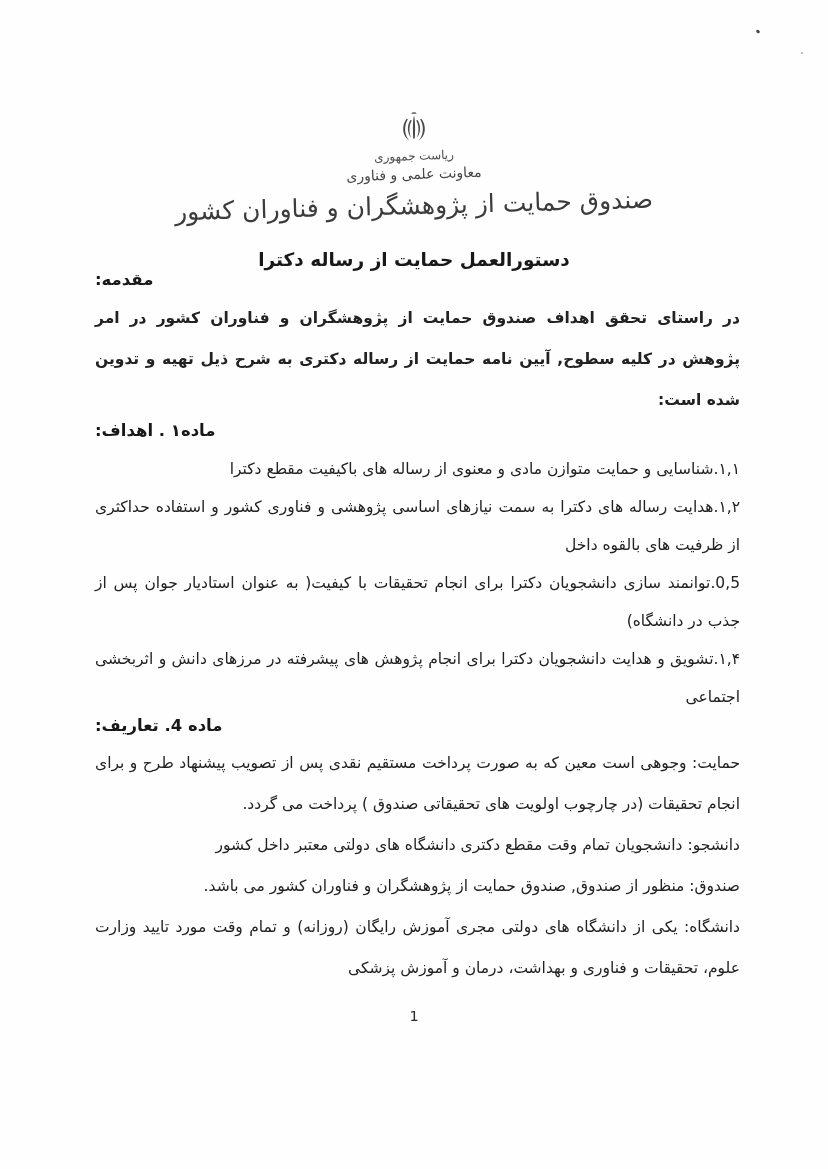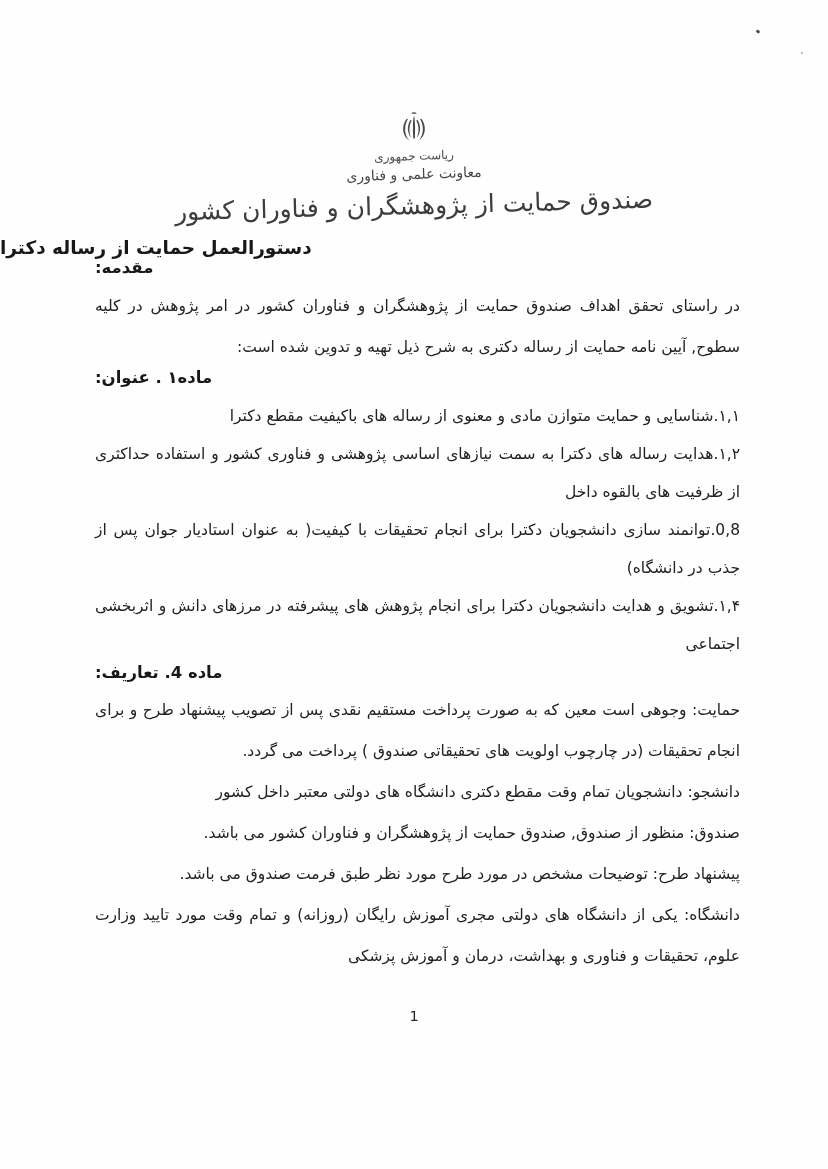--- a/index.html
+++ b/index.html
@@ -19,25 +19,25 @@
 
   header { text-align: center; padding-top: 110px; }
   .emblem { display: inline-block; line-height: 0; }
   .cal { direction: rtl; color: #4d4d4d; }
   .cal1 { font-size: 12px; transform: rotate(-2deg); margin-top: 1px; letter-spacing: .5px; }
   .cal2 { font-size: 14px; color: #454545; transform: rotate(-2deg); margin-top: 3px; letter-spacing: .5px; }
   .cal3 { font-size: 25px; color: #3c3c3c; transform: rotate(-1.5deg); margin-top: 9px; letter-spacing: .5px; }
 
   .doc-title {
     direction: rtl;
-    text-align: left;
+    text-align: center;
     font-size: 18.5px;
     font-weight: bold;
     color: #181818;
-    margin: 17px 0 0 0;
+    margin: 29px 0 0 0;
   }
 
   main {
     direction: rtl;
     margin: 0 88px 0 95px;
     text-align: justify;
   }
   h2.sec {
     font-size: 16.5px;
     font-weight: bold;
@@ -47,21 +47,21 @@
   }
   .h-moghadame { margin-top: 25px; }
   .h-made1    { margin-top: 14px; }
   .h-made2    { margin-top: 16px; }
   main p {
     font-size: 15.5px;
     line-height: 41px;
     margin: 0;
     color: #222;
   }
-  p.intro { margin-top: 9px; }
+  p.intro { margin-top: 9px; font-weight: bold; }
   p.goal  { line-height: 38px; }
   p.goal.first { margin-top: 10px; }
   p.def.first { margin-top: 8px; }
 
   footer {
     position: absolute;
     left: 0; right: 0;
     top: 1006px;
     text-align: center;
   }
@@ -92,31 +92,30 @@
     <div class="cal cal2">معاونت علمی و فناوری</div>
     <div class="cal cal3">صندوق حمایت از پژوهشگران و فناوران کشور</div>
     <h1 class="doc-title">دستورالعمل حمایت از رساله دکترا</h1>
   </header>
 
   <main>
 
     <h2 class="sec h-moghadame">مقدمه:</h2>
     <p class="intro">در راستای تحقق اهداف صندوق حمایت از پژوهشگران و فناوران کشور در امر پژوهش در کلیه سطوح, آیین نامه حمایت از رساله دکتری به شرح ذیل تهیه و تدوین شده است:</p>
 
-    <h2 class="sec h-made1">ماده۱ . عنوان:</h2>
+    <h2 class="sec h-made1">ماده۱ . اهداف:</h2>
     <p class="goal first">۱,۱.شناسایی و حمایت متوازن مادی و معنوی از رساله های باکیفیت مقطع دکترا</p>
     <p class="goal">۱,۲.هدایت رساله های دکترا به سمت نیازهای اساسی پژوهشی و فناوری کشور و استفاده حداکثری از ظرفیت های بالقوه داخل</p>
-    <p class="goal">0,8.توانمند سازی دانشجویان دکترا برای انجام تحقیقات با کیفیت( به عنوان استادیار جوان پس از جذب در دانشگاه)</p>
+    <p class="goal">0,5.توانمند سازی دانشجویان دکترا برای انجام تحقیقات با کیفیت( به عنوان استادیار جوان پس از جذب در دانشگاه)</p>
     <p class="goal">۱,۴.تشویق و هدایت دانشجویان دکترا برای انجام پژوهش های پیشرفته در مرزهای دانش و اثربخشی اجتماعی</p>
 
     <h2 class="sec h-made2">ماده 4. تعاریف:</h2>
     <p class="def first">حمایت: وجوهی است معین که به صورت پرداخت مستقیم نقدی پس از تصویب پیشنهاد طرح و برای انجام تحقیقات (در چارچوب اولویت های تحقیقاتی صندوق ) پرداخت می گردد.</p>
     <p class="def">دانشجو: دانشجویان تمام وقت مقطع دکتری دانشگاه های دولتی معتبر داخل کشور</p>
     <p class="def">صندوق: منظور از صندوق, صندوق حمایت از پژوهشگران و فناوران کشور می باشد.</p>
-    <p class="def">پیشنهاد طرح: توضیحات مشخص در مورد طرح مورد نظر طبق فرمت صندوق می باشد.</p>
     <p class="def">دانشگاه: یکی از دانشگاه های دولتی مجری آموزش رایگان (روزانه) و تمام وقت مورد تایید وزارت علوم، تحقیقات و فناوری و بهداشت، درمان و آموزش پزشکی</p>
 
   </main>
 
   <footer>
     <span class="page-num">1</span>
   </footer>
 
 </div>
 

